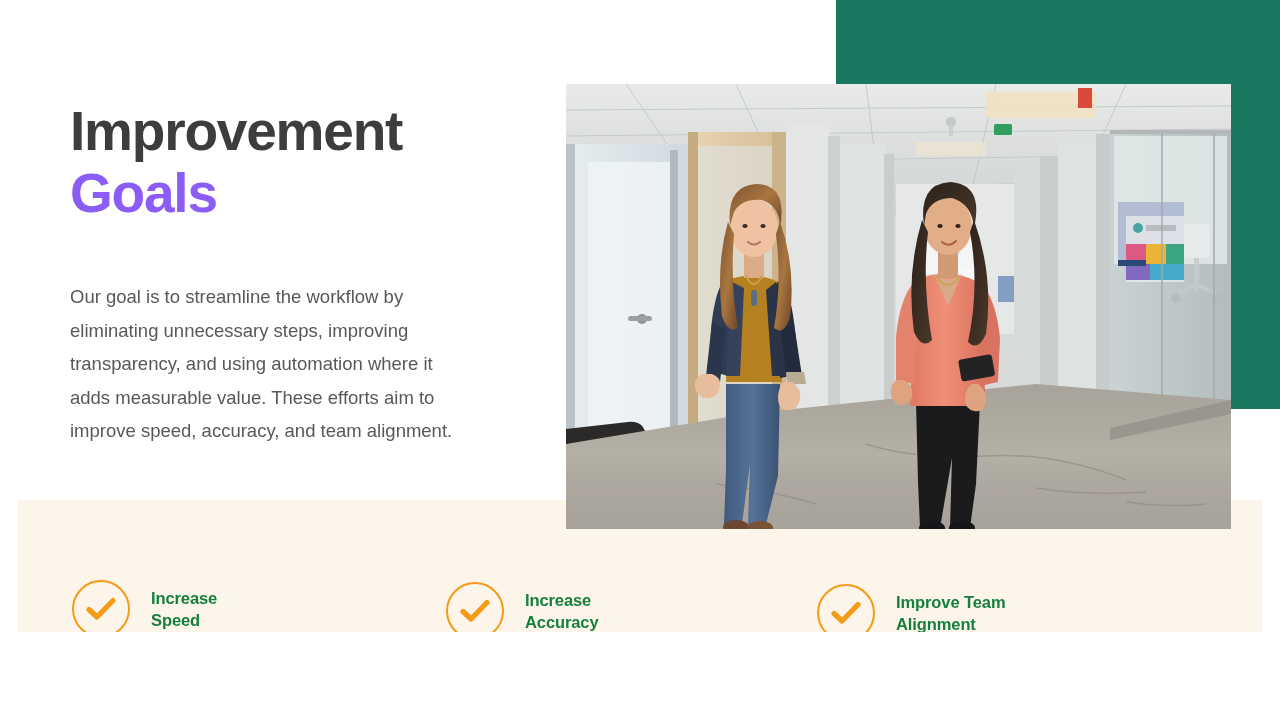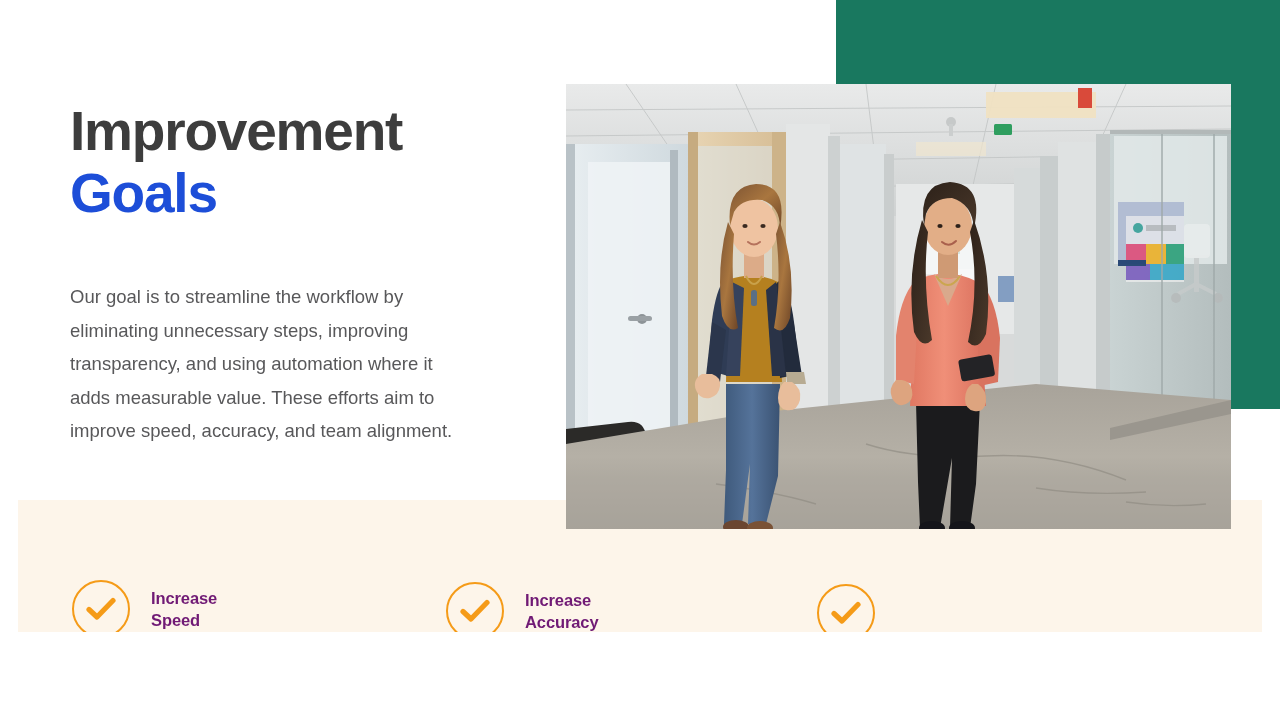--- a/index.html
+++ b/index.html
@@ -50,21 +50,21 @@
   }
 
   .title {
     font-size: 55px;
     font-weight: bold;
     line-height: 62px;
     letter-spacing: -1.2px;
     color: #3D3D3D;
   }
   .title-line2 {
-    color: #1d4ed8;
+    color: #8b5cf6;
   }
 
   .body-copy {
     margin-top: 56px;
     font-size: 18.5px;
     line-height: 33.6px;
     color: #58585A;
     font-weight: 400;
     width: 400px;
   }
@@ -101,21 +101,21 @@
     align-items: center;
     justify-content: center;
   }
   .check-circle svg { display: block; }
 
   .feature-label {
     margin-left: 21px;
     font-size: 16.5px;
     font-weight: bold;
     line-height: 22px;
-    color: #701a75;
+    color: #15803d;
     letter-spacing: -0.1px;
     white-space: pre-line;
   }
 </style>
 </head>
 <body>
 
 <div id="slide">
 
   <div class="green-block"></div>
@@ -367,15 +367,17 @@
     <span class="feature-label">Increase
 Accuracy</span>
   </div>
 
   <div class="feature feature-3">
     <span class="check-circle">
       <svg width="30" height="24" viewBox="0 0 30 24" aria-hidden="true">
         <path d="M3 12.5 L11 20 L27 3.5" stroke="#F59B18" stroke-width="5.2" fill="none" stroke-linecap="round" stroke-linejoin="round"></path>
       </svg>
     </span>
+    <span class="feature-label">Improve Team
+Alignment</span>
   </div>
 
 </div>
 
 </body></html>

